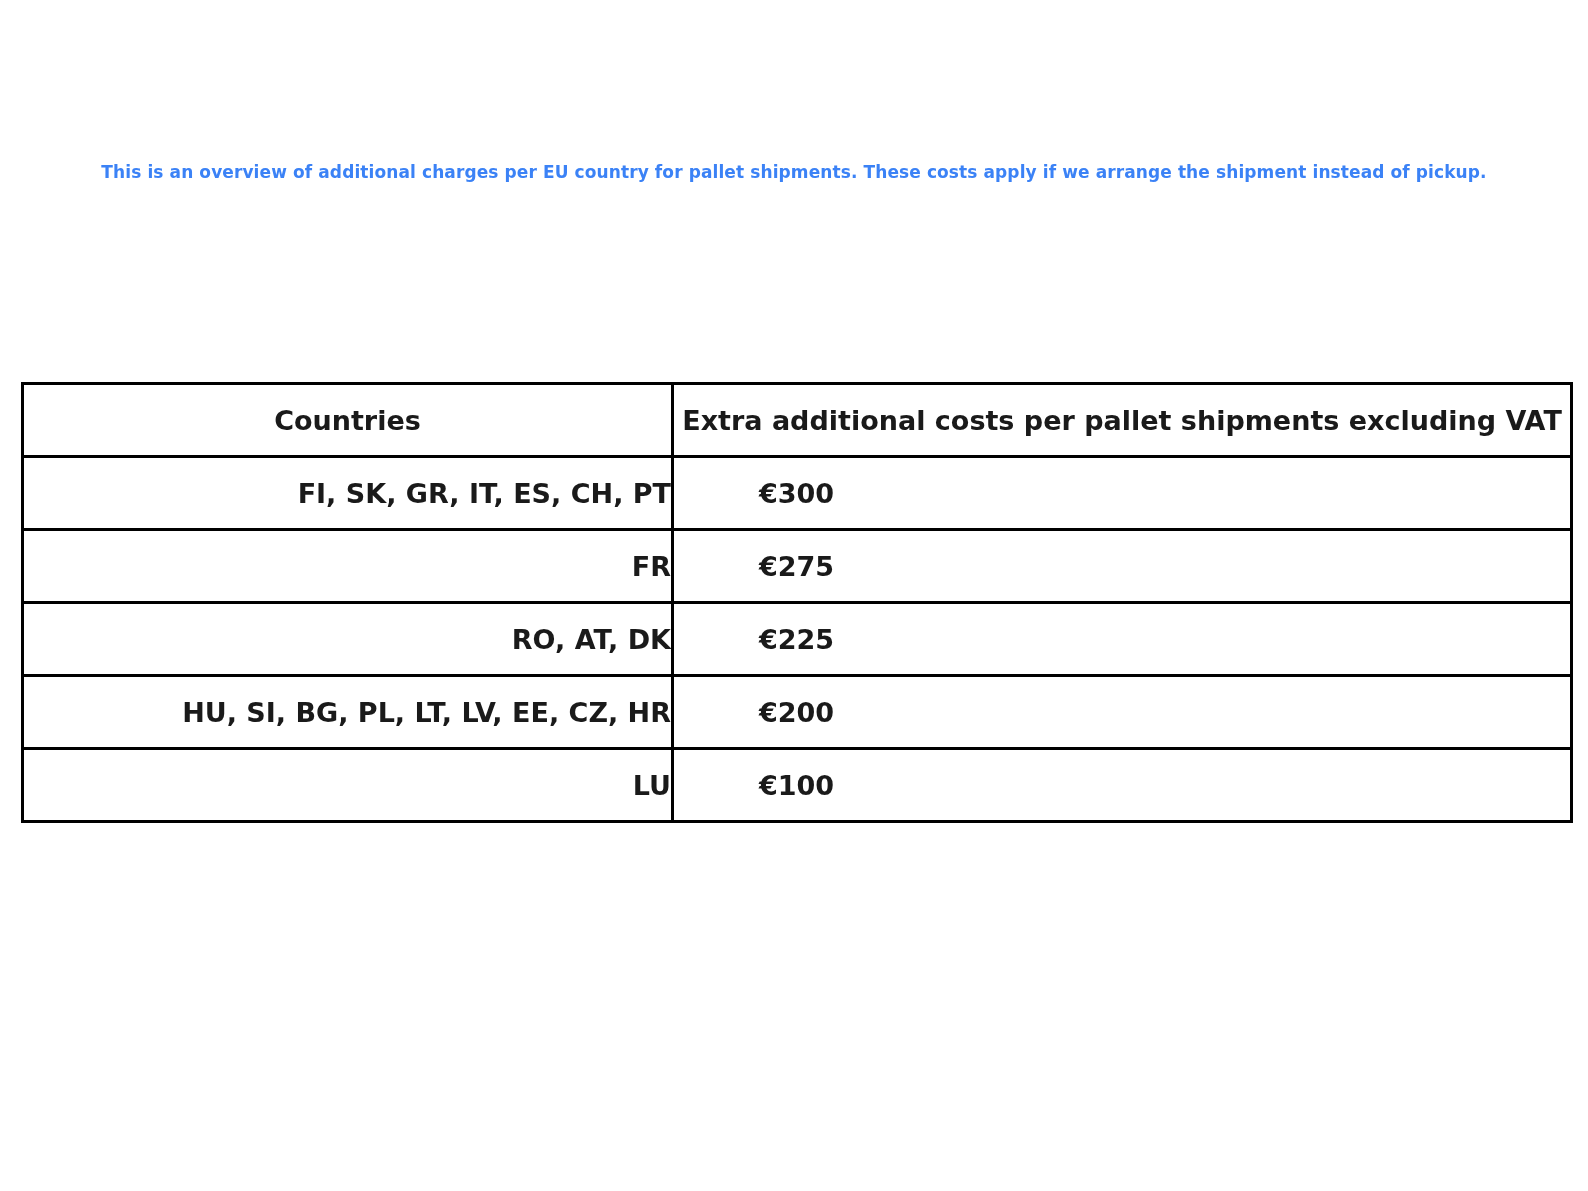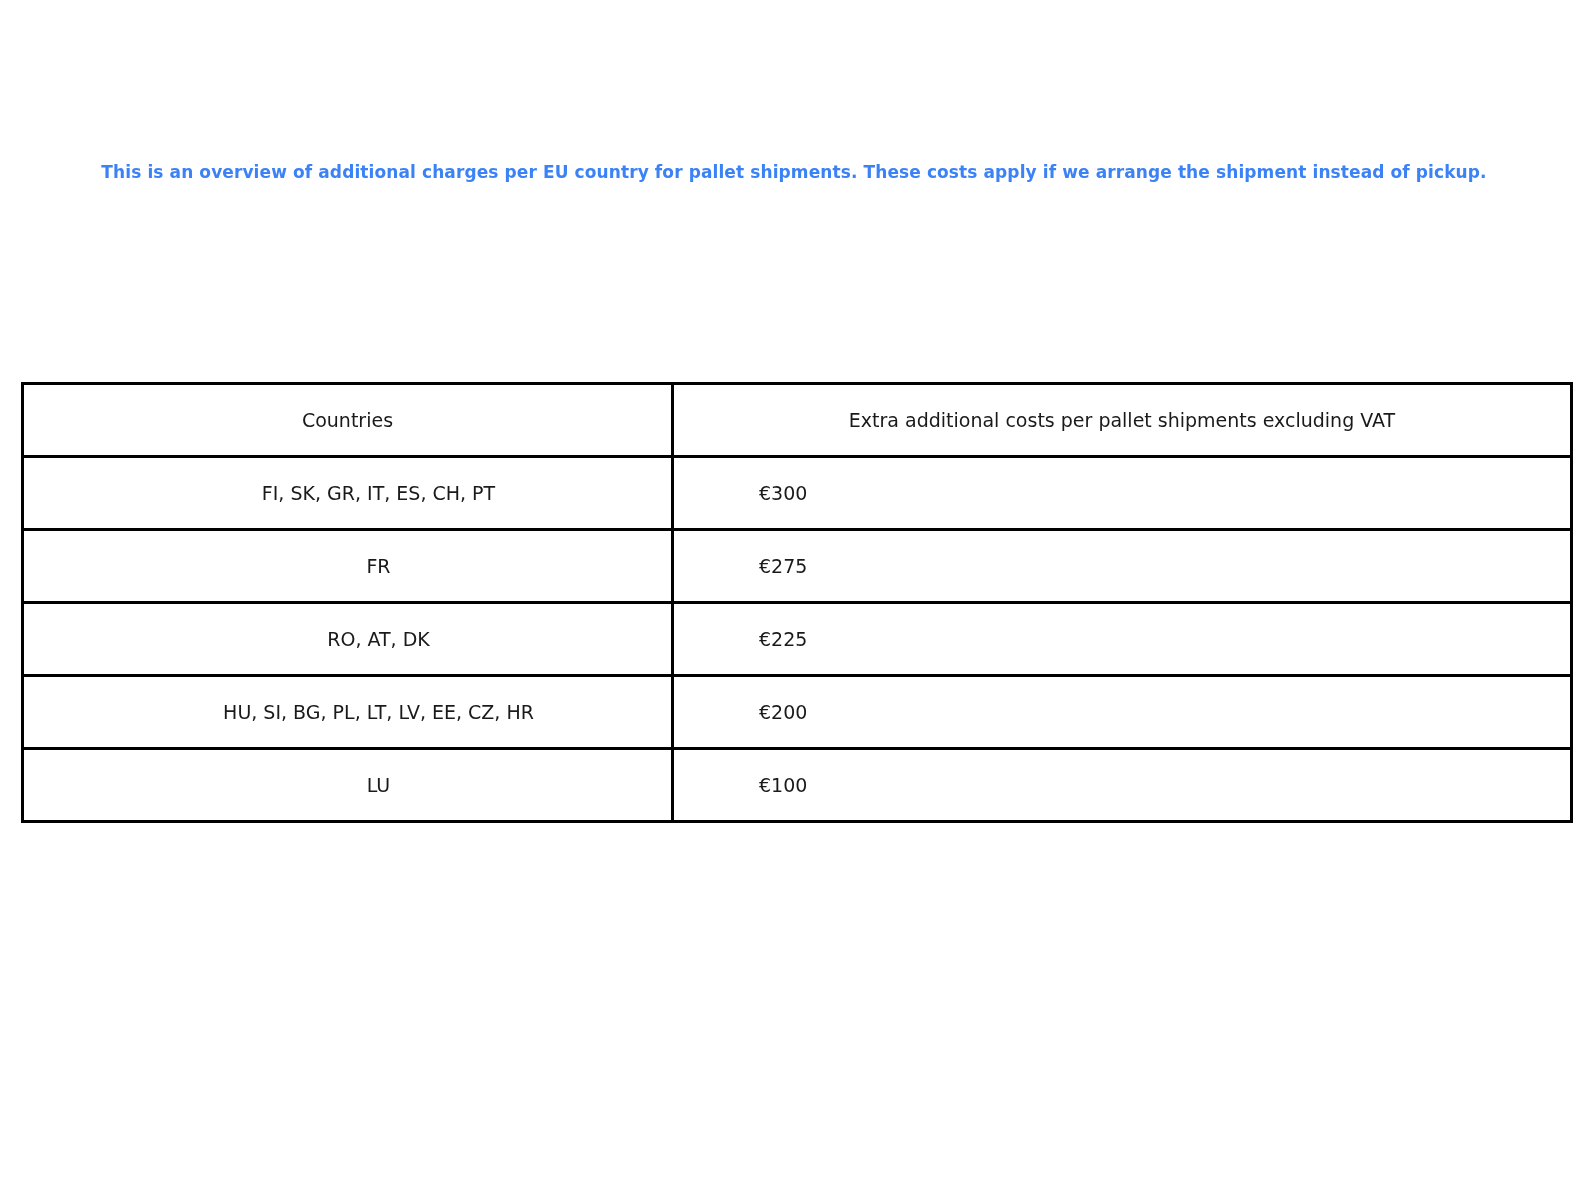--- a/index.html
+++ b/index.html
@@ -33,33 +33,33 @@
     top: 382px;
     width: 1549px;
     border-collapse: collapse;
     table-layout: fixed;
   }
   .charges-table th,
   .charges-table td {
     border: 3px solid #000000;
     height: 70px;
     padding: 0;
-    font-size: 19px;
-    font-weight: normal;
+    font-size: 27px;
+    font-weight: bold;
     color: #1a1a1a;
     vertical-align: middle;
     background: #ffffff;
     white-space: nowrap;
     overflow: hidden;
   }
   .charges-table th {
     text-align: center;
   }
   .charges-table td.cell-countries {
-    text-align: center;
+    text-align: right;
     padding-left: 62px;
   }
   .charges-table td.cell-cost {
     text-align: left;
     padding-left: 85px;
     border-radius: 29px;
   }
   .col-countries { width: 650px; }
   .col-cost { width: 899px; }
 </style>

